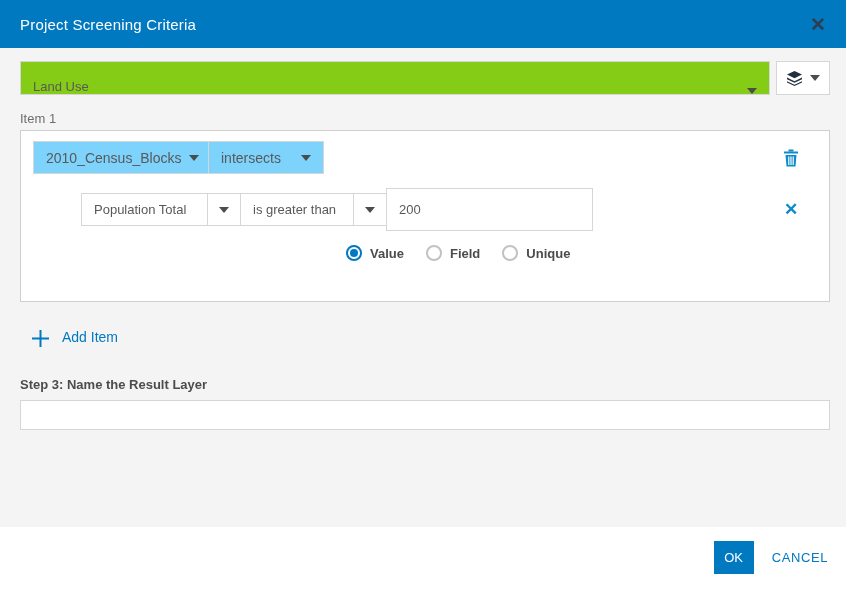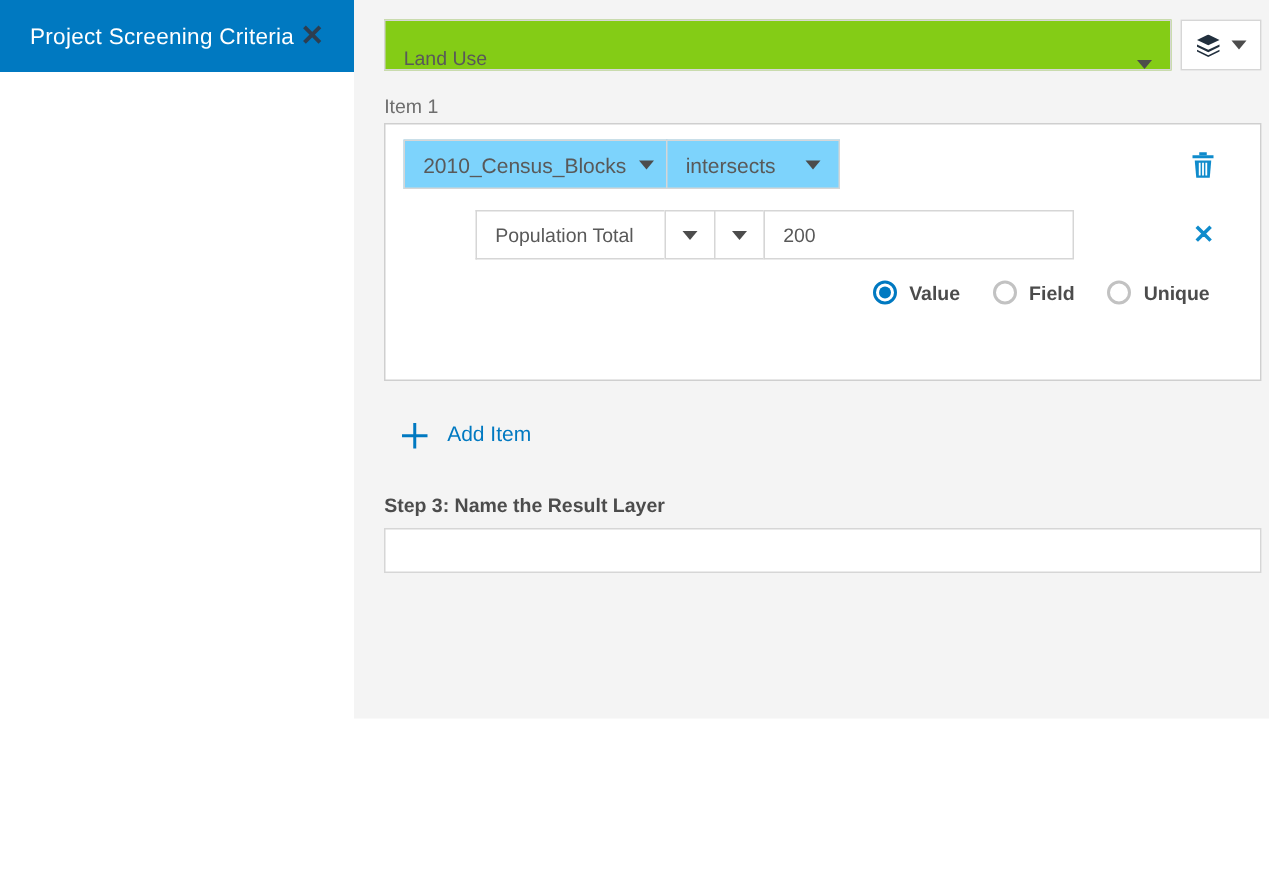--- a/index.html
+++ b/index.html
@@ -3,21 +3,21 @@
 <meta charset="utf-8">
 <style>
   * { margin: 0; padding: 0; box-sizing: border-box; }
   html, body { width: 846px; height: 596px; }
   body {
     font-family: "Liberation Sans", sans-serif;
     background: #ffffff;
     color: #4c4c4c;
     overflow: hidden;
   }
-  .dialog { width: 846px; height: 596px; display: flex; flex-direction: row; background: #fff; }
+  .dialog { width: 846px; height: 596px; display: flex; flex-direction: column; background: #fff; }
 
   
   .dlg-header {
     height: 48px; background: #0079c1; color: #fff;
     display: flex; align-items: center; justify-content: space-between;
     padding: 0 16px 0 20px; flex: 0 0 auto;
   }
   .dlg-title { font-size: 15px; letter-spacing: .2px; }
   .dlg-close {
     color: #2d3e50; font-size: 19px; line-height: 1; cursor: pointer;
@@ -75,21 +75,21 @@
     display: flex; align-items: center; cursor: pointer; font-size: 14px; color: #595959;
   }
   .plain-select .sel-text { padding-left: 12px; flex: 1 1 auto; white-space: nowrap; }
   .plain-select .caret { margin: 0 12px 0 8px; }
   .w-layer { width: 176px; }
   .w-op { width: 116px; margin-left: -1px; }
   .cell-field { width: 126px; }
   .cell-cond { width: 113px; }
   .ss-cond { margin-left: -1px; }
   .value-input {
-    margin-left: -1px; width: 207px; height: 33px; border: 1px solid #d6d6d6;
+    margin-left: -1px; width: 207px; height: 43px; border: 1px solid #d6d6d6;
     font-family: "Liberation Sans", sans-serif; font-size: 13px; color: #595959;
     padding: 0 12px; outline: none; background: #fff;
   }
   .spacer { flex: 1 1 auto; }
   .icon-btn { cursor: pointer; margin-right: 16px; display: flex; align-items: center; justify-content: center; width: 20px; height: 20px; }
   .remove-x { color: #0f8bcc; font-size: 17px; font-weight: bold; line-height: 1; }
 
   .radio-row { display: flex; align-items: center; margin-top: 14px; padding-left: 313px; }
   .radio-opt { display: flex; align-items: center; cursor: pointer; margin-right: 22px; }
   .radio-circle {
@@ -181,20 +181,21 @@
       </div>
 
       <div class="crit-row">
         <div class="split-select">
           <div class="txt-cell cell-field">Population Total</div>
           <div class="arrow-cell">
             <span class="caret"></span>
           </div>
         </div>
         <div class="split-select ss-cond">
+          <div class="txt-cell cell-cond">is greater than</div>
           <div class="arrow-cell">
             <span class="caret"></span>
           </div>
         </div>
         <input class="value-input" type="text" value="200" style="">
         <div class="spacer"></div>
         <div class="icon-btn">
           <span class="remove-x">✕</span>
         </div>
       </div>

